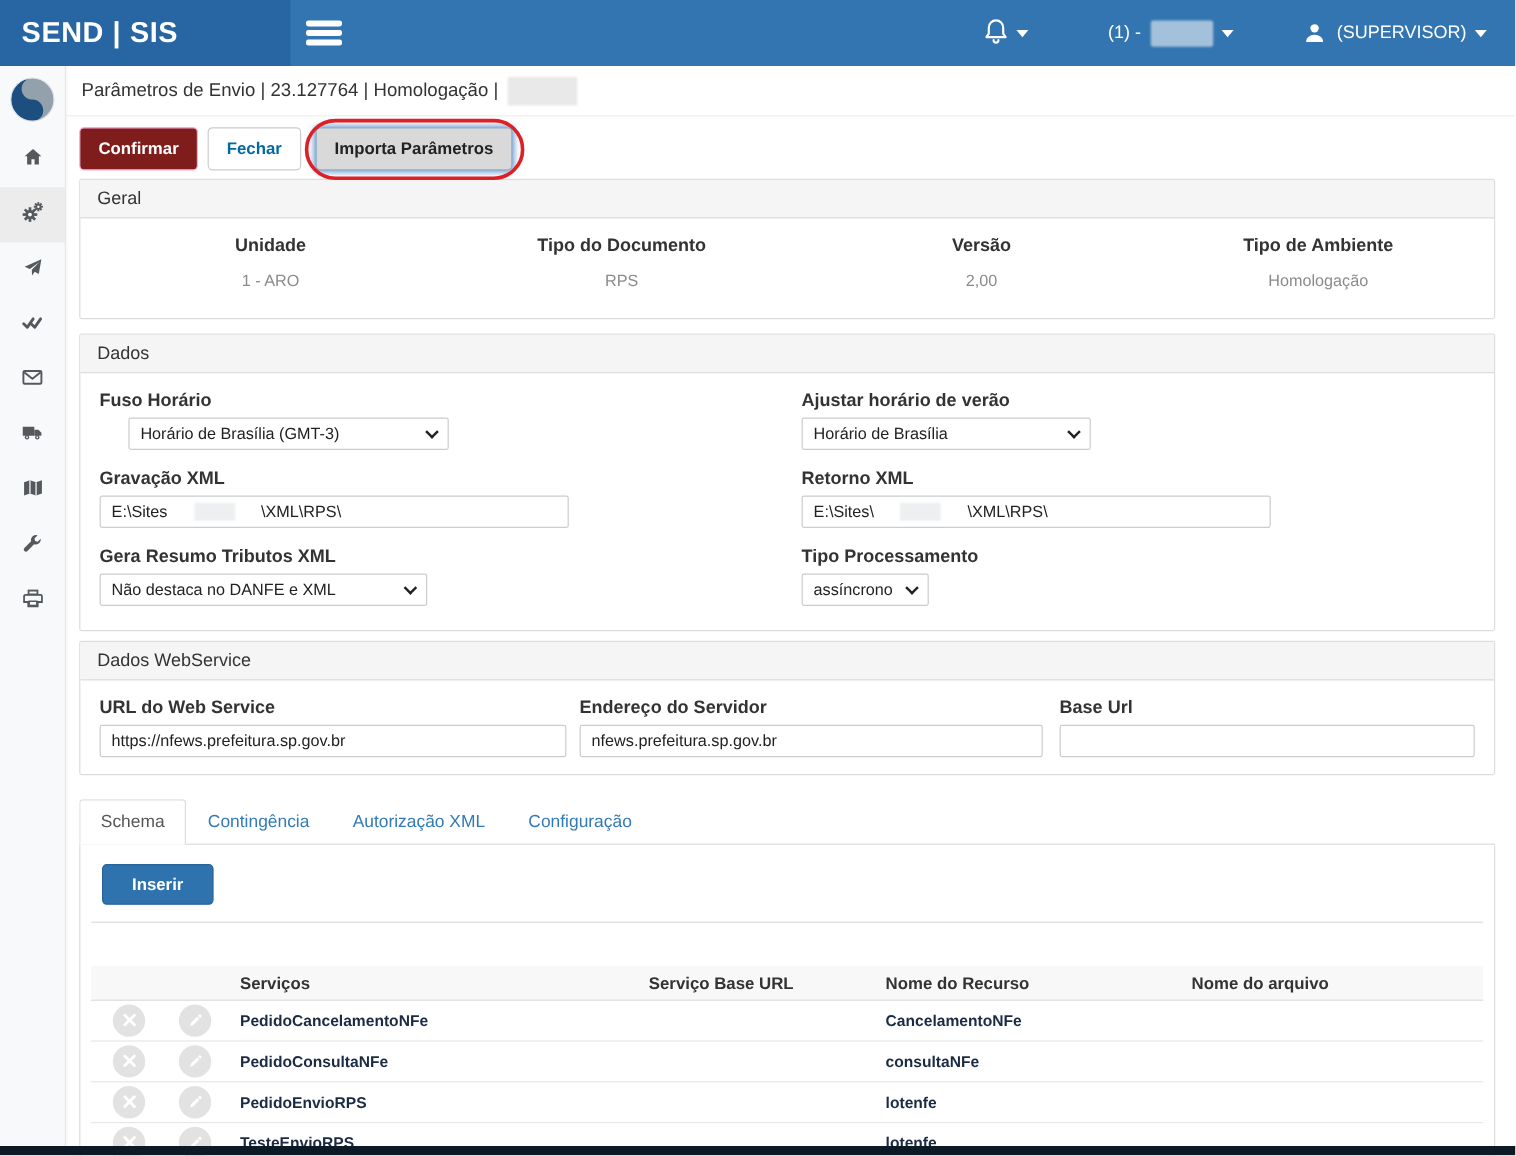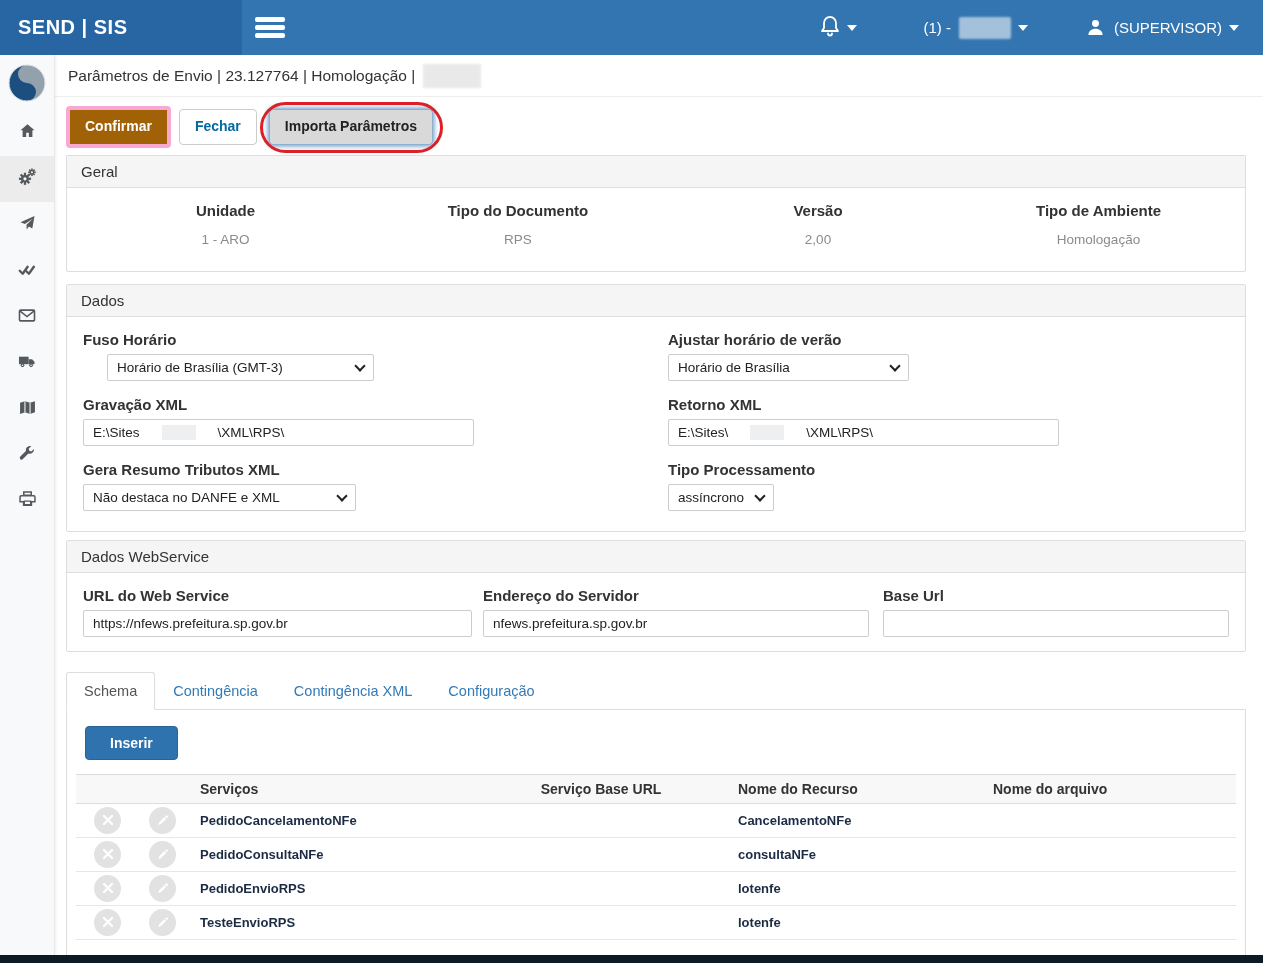--- a/index.html
+++ b/index.html
@@ -3,21 +3,21 @@
 <meta charset="utf-8">
 <style>
   * { margin:0; padding:0; box-sizing:border-box; }
   html,body { width:1263px; height:963px; }
   body { font-family:"Liberation Sans", sans-serif; background:#fff; color:#333; }
   .app { position:relative; width:1263px; height:963px; overflow:hidden; background:#fff; }
 
   
   .navbar { position:relative; height:55px; background:#3375b0; display:flex; align-items:center; z-index:5; }
   .brand { width:242px; height:55px; background:#2766a3; display:flex; align-items:center; padding-left:18px; }
-  .brand-text { color:#fff; font-size:20px; font-weight:bold; letter-spacing:.5px; }
+  .brand-text { color:#fff; font-size:24px; font-weight:bold; letter-spacing:.5px; }
   .hamburger { margin-left:13px; width:30px; cursor:pointer; }
   .hamburger span { display:block; width:30px; height:5px; background:#fff; border-radius:2px; margin:3px 0; }
   .nav-right { margin-left:auto; display:flex; align-items:center; gap:0; padding-right:24px; }
   .nav-group { display:flex; align-items:center; color:#fff; font-size:15px; }
   .bell-group { margin-right:66px; }
   .unit-group { margin-right:58px; }
   .caret { width:0; height:0; border-left:5px solid transparent; border-right:5px solid transparent; border-top:6px solid #fff; margin-left:7px; }
   .redact-nav { display:inline-block; width:52px; height:22px; background:rgba(255,255,255,.55); border-radius:2px; margin-left:8px; filter:blur(1px); }
   .nav-user-icon { margin-right:9px; display:flex; }
 
@@ -28,21 +28,21 @@
   .side-item.active { background:#ececec; }
 
   
   .content { margin-left:55px; position:relative; }
   .breadcrumb-bar { height:42px; display:flex; align-items:center; padding-left:13px; border-bottom:1px solid #eee; background:#fff; }
   .breadcrumb-text { font-size:15.5px; color:#333; }
   .redact-crumb { display:inline-block; width:58px; height:24px; background:#e9e9e9; margin-left:8px; filter:blur(1px); vertical-align:middle; }
 
   .toolbar { display:flex; align-items:center; padding:9px 0 7px 11px; gap:8px; }
   .btn { font-family:"Liberation Sans",sans-serif; font-size:14px; font-weight:bold; border-radius:4px; padding:7px 15px; cursor:pointer; line-height:1.4; }
-  .btn-primary { background:#a16207; border:4px solid #f9a8d4; color:#fff; }
+  .btn-primary { background:#7f1d1d; border:1px solid #f9a8d4; color:#fff; }
   .btn-default { background:#fff; border:1px solid #ccc; color:#0369a1; }
   .btn-import  { background:#d9d9d9; border:1px solid #8fb0cc; color:#222;
                  box-shadow:0 0 5px 1px rgba(60,120,190,.8); }
   .import-wrap { position:relative; margin-left:4px; }
   .annotation-circle { position:absolute; left:-9px; right:-10px; top:-7px; bottom:-8px; border:3px solid #dd2025; border-radius:26px; pointer-events:none; }
 
   .panel { margin:0 17px 0 11px; border:1px solid #ddd; border-radius:2px; background:#fff; }
   .panel + .panel { margin-top:12px; }
   .panel-heading { background:#f5f5f5; border-bottom:1px solid #ddd; padding:7px 14px; font-size:15px; color:#333; }
   .panel-body { padding:14px 16px 16px; }
@@ -77,21 +77,21 @@
   .tab { font-size:14.5px; padding:10px 17px; cursor:pointer; border:1px solid transparent; margin-bottom:-1px; }
   .tab.active { color:#555; background:#fff; border-color:#ddd; border-bottom-color:#fff; border-radius:3px 3px 0 0; }
   .tab.link { color:#337ab7; }
   .tab-panel { border:1px solid #ddd; border-top:none; min-height:247px; padding:16px 9px 30px; }
   .insert-btn { margin-left:9px; background:#2e73ad; border:1px solid #28639a; color:#fff; font-weight:bold;
                 font-size:14px; border-radius:4px; padding:8px 24px; cursor:pointer; }
 
   
   .svc-table { margin-top:14px; border-top:1px solid #ddd; }
   .t-row { display:grid; grid-template-columns:112px 288px 250px 255px 1fr; align-items:center; }
-  .t-head { background:#f8f8f8; border-bottom:1px solid #ddd; height:29px; font-weight:bold; font-size:14px; color:#333; }
+  .t-head { background:#f8f8f8; border-bottom:1px solid #ddd; height:29px; font-weight:bold; font-size:14px; color:#333;margin-top:36px; }
   .t-head > div { padding-left:12px; }
   .t-head .center { text-align:center; padding-left:0; }
   .t-body-row { height:34px; border-bottom:1px solid #e7e7e7; font-size:13px; color:#1b2b44; }
   .t-body-row > div { padding-left:12px;font-weight:bold; }
   .actions { display:flex; gap:28px; padding-left:18px !important; }
   .circle-btn { width:27px; height:27px; border-radius:50%; background:#e2e2e2; border:none; display:flex;
                 align-items:center; justify-content:center; cursor:pointer; padding:0; }
   .bottombar { position:absolute; left:0; right:0; bottom:0; height:8px; background:#0c1a26; }
 </style>
 </head>
@@ -349,21 +349,21 @@
           <div class="f-label">Base Url</div>
           <input class="text-input" style="width: 100%;" value="">
         </div>
       </div>
     </div>
 
     <div class="tabs-area">
       <div class="tab-bar">
         <div class="tab active">Schema</div>
         <div class="tab link">Contingência</div>
-        <div class="tab link">Contingência XML</div>
+        <div class="tab link">Autorização XML</div>
         <div class="tab link">Configuração</div>
       </div>
       <div class="tab-panel">
         <button class="insert-btn">Inserir</button>
 
         <div class="svc-table">
           <div class="t-row t-head">
             <div></div>
             <div>Serviços</div>
             <div class="center">Serviço Base URL</div>

